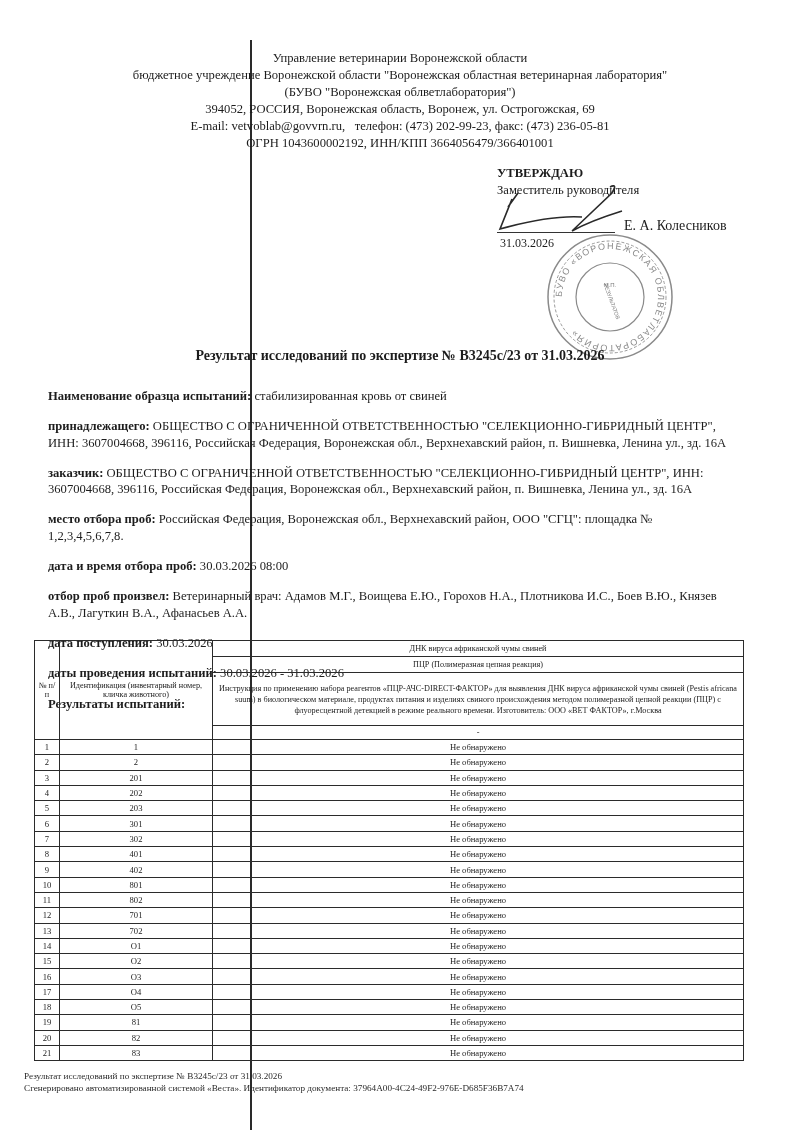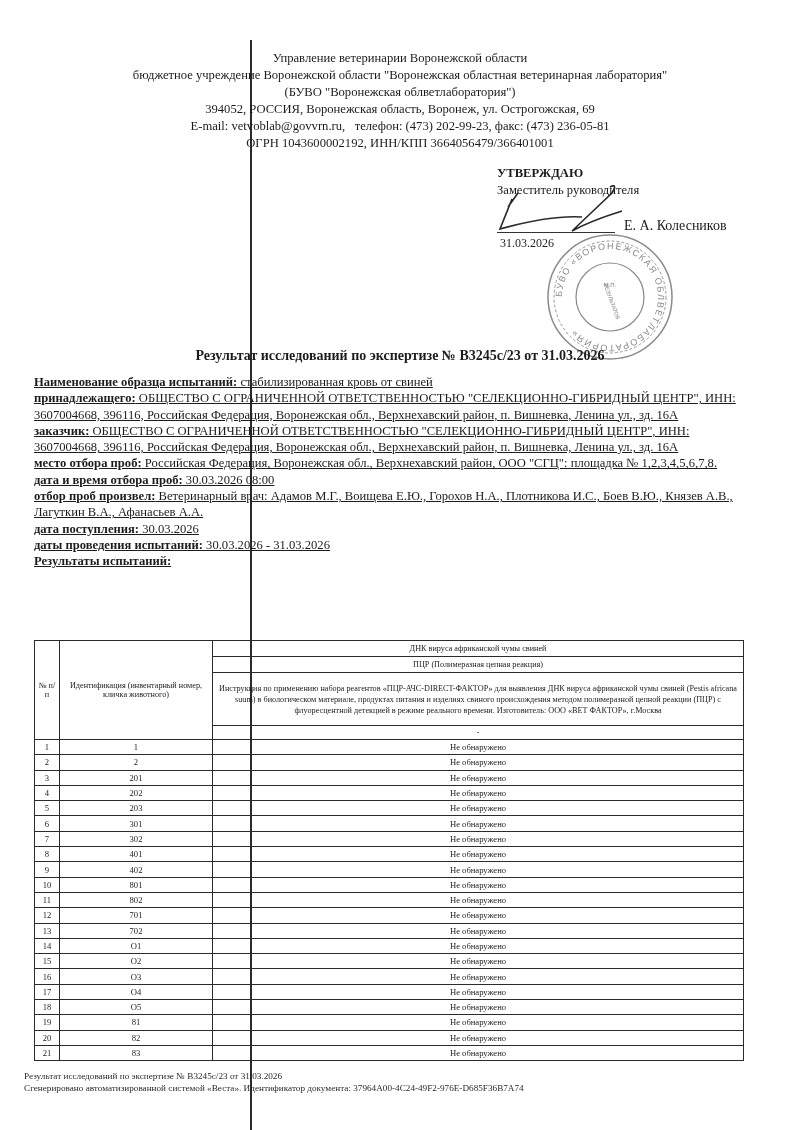--- a/index.html
+++ b/index.html
@@ -11,21 +11,21 @@
     .approve { position: absolute; left: 497px; top: 165px; font-size: 12.6px; line-height: 17px; }
     .approve .title { font-weight: bold; }
     .sig-line { position: absolute; left: 497px; top: 232px; width: 118px; height: 1px; background: #333; }
     .sig-name { position: absolute; left: 624px; top: 218px; font-size: 14px; }
     .sig-date { position: absolute; left: 500px; top: 236px; font-size: 12px; }
     .signature { position: absolute; left: 490px; top: 185px; }
     .stamp { position: absolute; left: 545px; top: 232px; }
     .doc-title { position: absolute; left: 0; width: 800px; top: 348px; text-align: center; font-weight: bold; font-size: 14px; }
     .fields { position: absolute; left: 34px; top: 374px; width: 710px; font-size: 12.6px; line-height: 16.3px; }
     .fields .lbl { font-weight: bold; }
-    .fields p { margin: 0; text-decoration: underline; }
+    .fields p { margin: 14px; }
     table.results { position: absolute; left: 34px; top: 640px; width: 710px; border-collapse: collapse; font-size: 8.6px; }
     table.results td, table.results th { border: 1px solid #2b2b2b; text-align: center; font-weight: normal; padding: 0 2px; }
     table.results th { font-size: 8.2px; }
     .h-row1 { height: 16px; }
     .h-row2 { height: 16px; }
     .h-instr { height: 46px; line-height: 11px; padding: 3px 6px !important; }
     .h-blank { height: 14px; }
     tbody td { height: 14.3px; }
     .col-n { width: 20px; }
     .col-id { width: 148px; }

